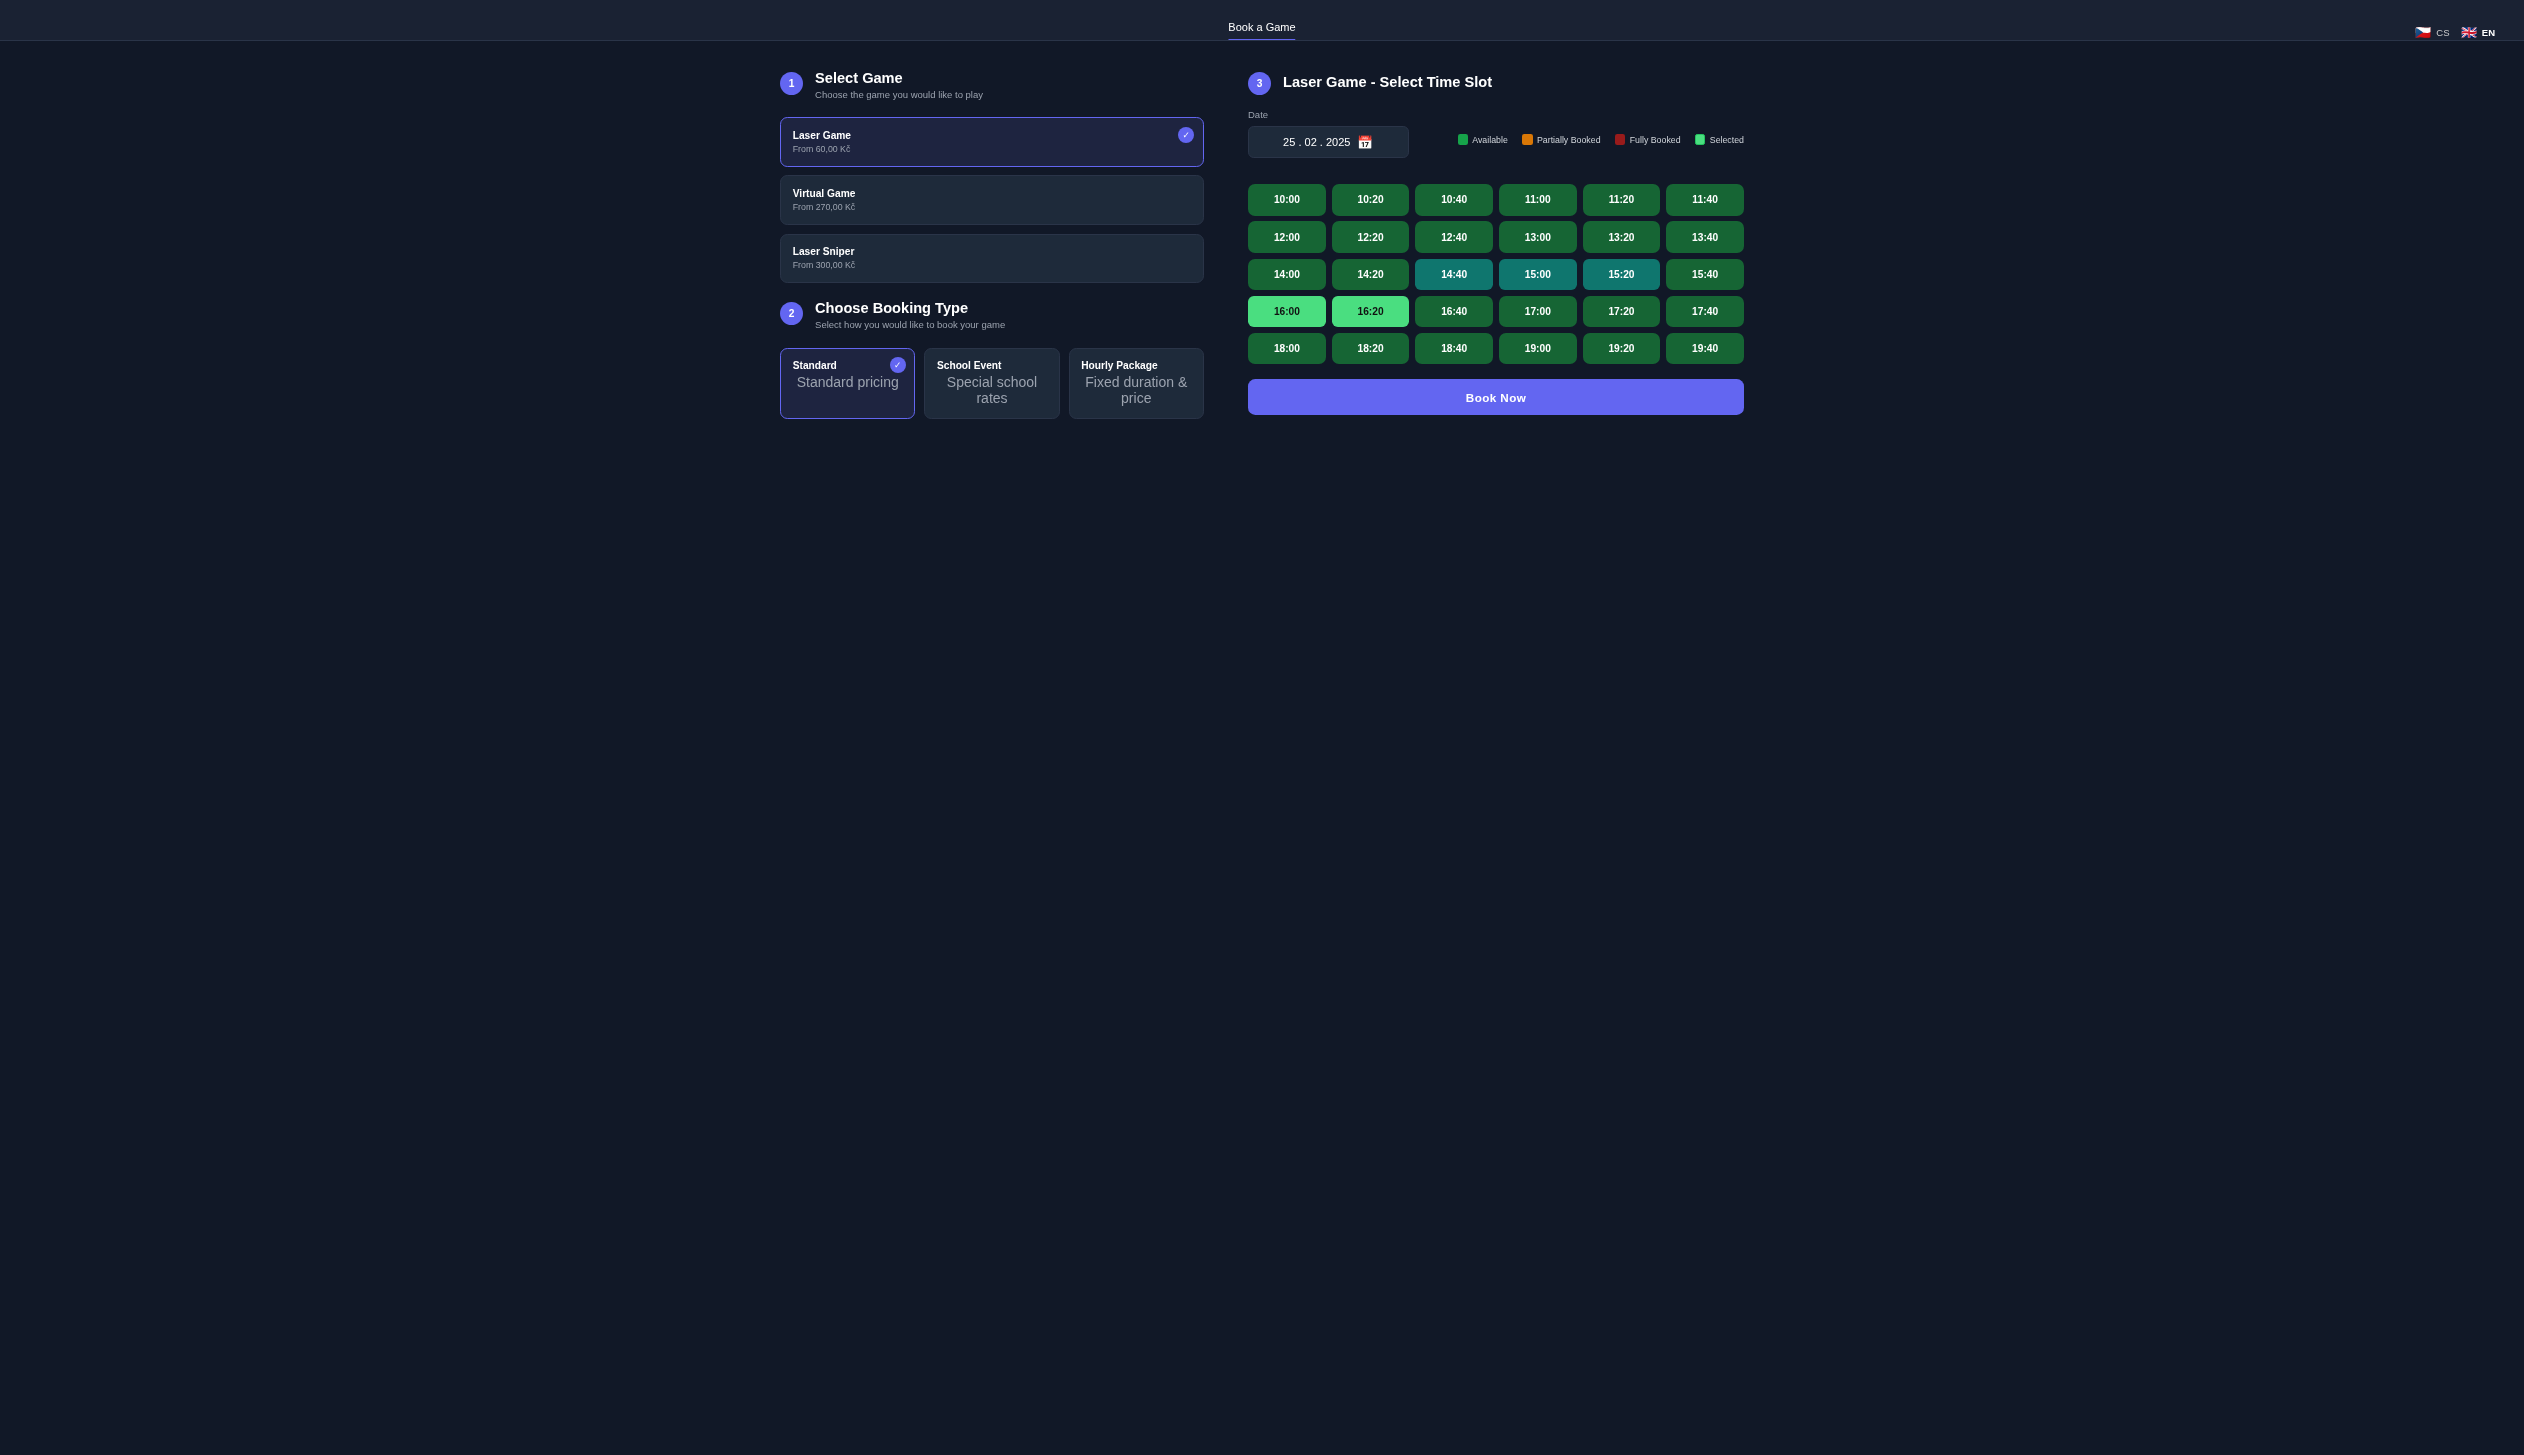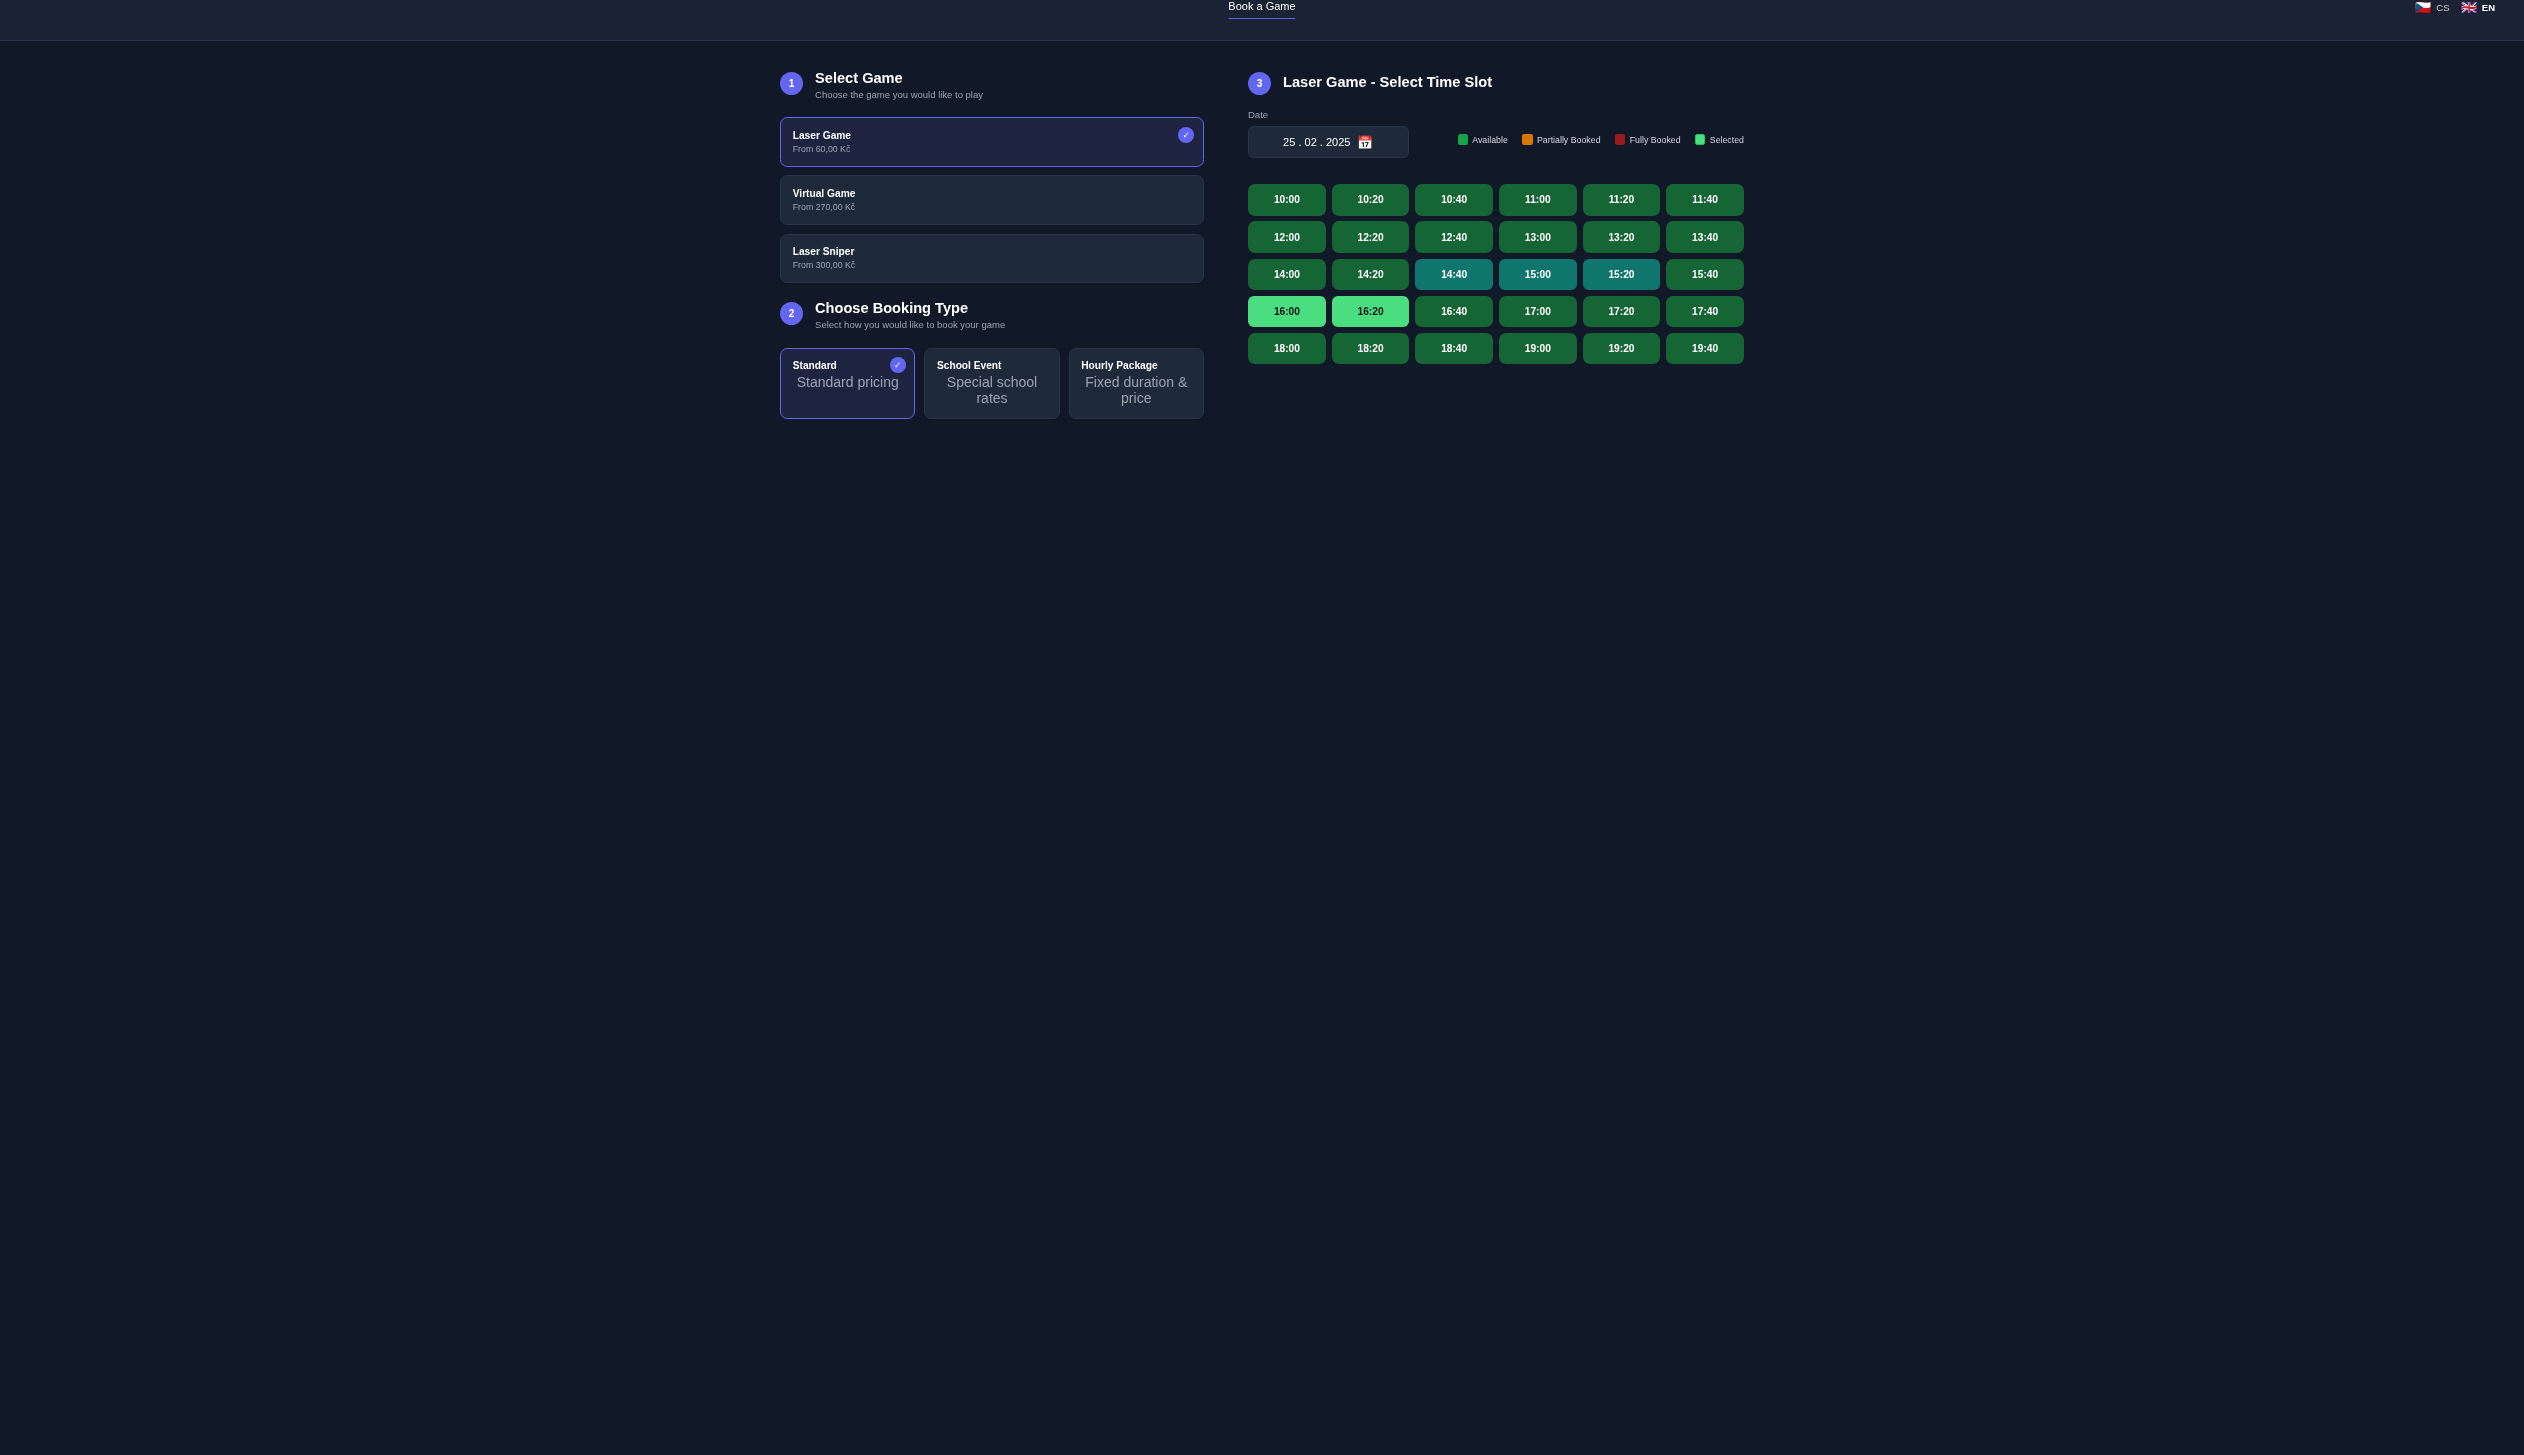--- a/index.html
+++ b/index.html
@@ -7,21 +7,21 @@
       background-color: #111827;
       font-family: -apple-system, BlinkMacSystemFont, 'Segoe UI', sans-serif;
       color: #fff;
       min-height: 100vh;
     }
     .navbar {
       background-color: #1a2233;
       padding: 0 29px;
       height: 41px;
       display: flex;
-      align-items: flex-start;
+      align-items: flex-end;
       justify-content: space-between;
       border-bottom: 0.7px solid #2a3448;
     }
     .nav-center {
       display: flex;
       align-items: center;
       gap: 5.8px;
       flex-direction: column;
       position: absolute;
       left: 50%;
@@ -415,16 +415,17 @@
         <button class="time-slot available">17:20</button>
         <button class="time-slot available">17:40</button>
         <button class="time-slot available">18:00</button>
         <button class="time-slot available">18:20</button>
         <button class="time-slot available">18:40</button>
         <button class="time-slot available">19:00</button>
         <button class="time-slot available">19:20</button>
         <button class="time-slot available">19:40</button>
       </div>
 
+    <button class="book-now-btn">Book Now</button>
 
   </div>
 </div>
 
 
 </body></html>

